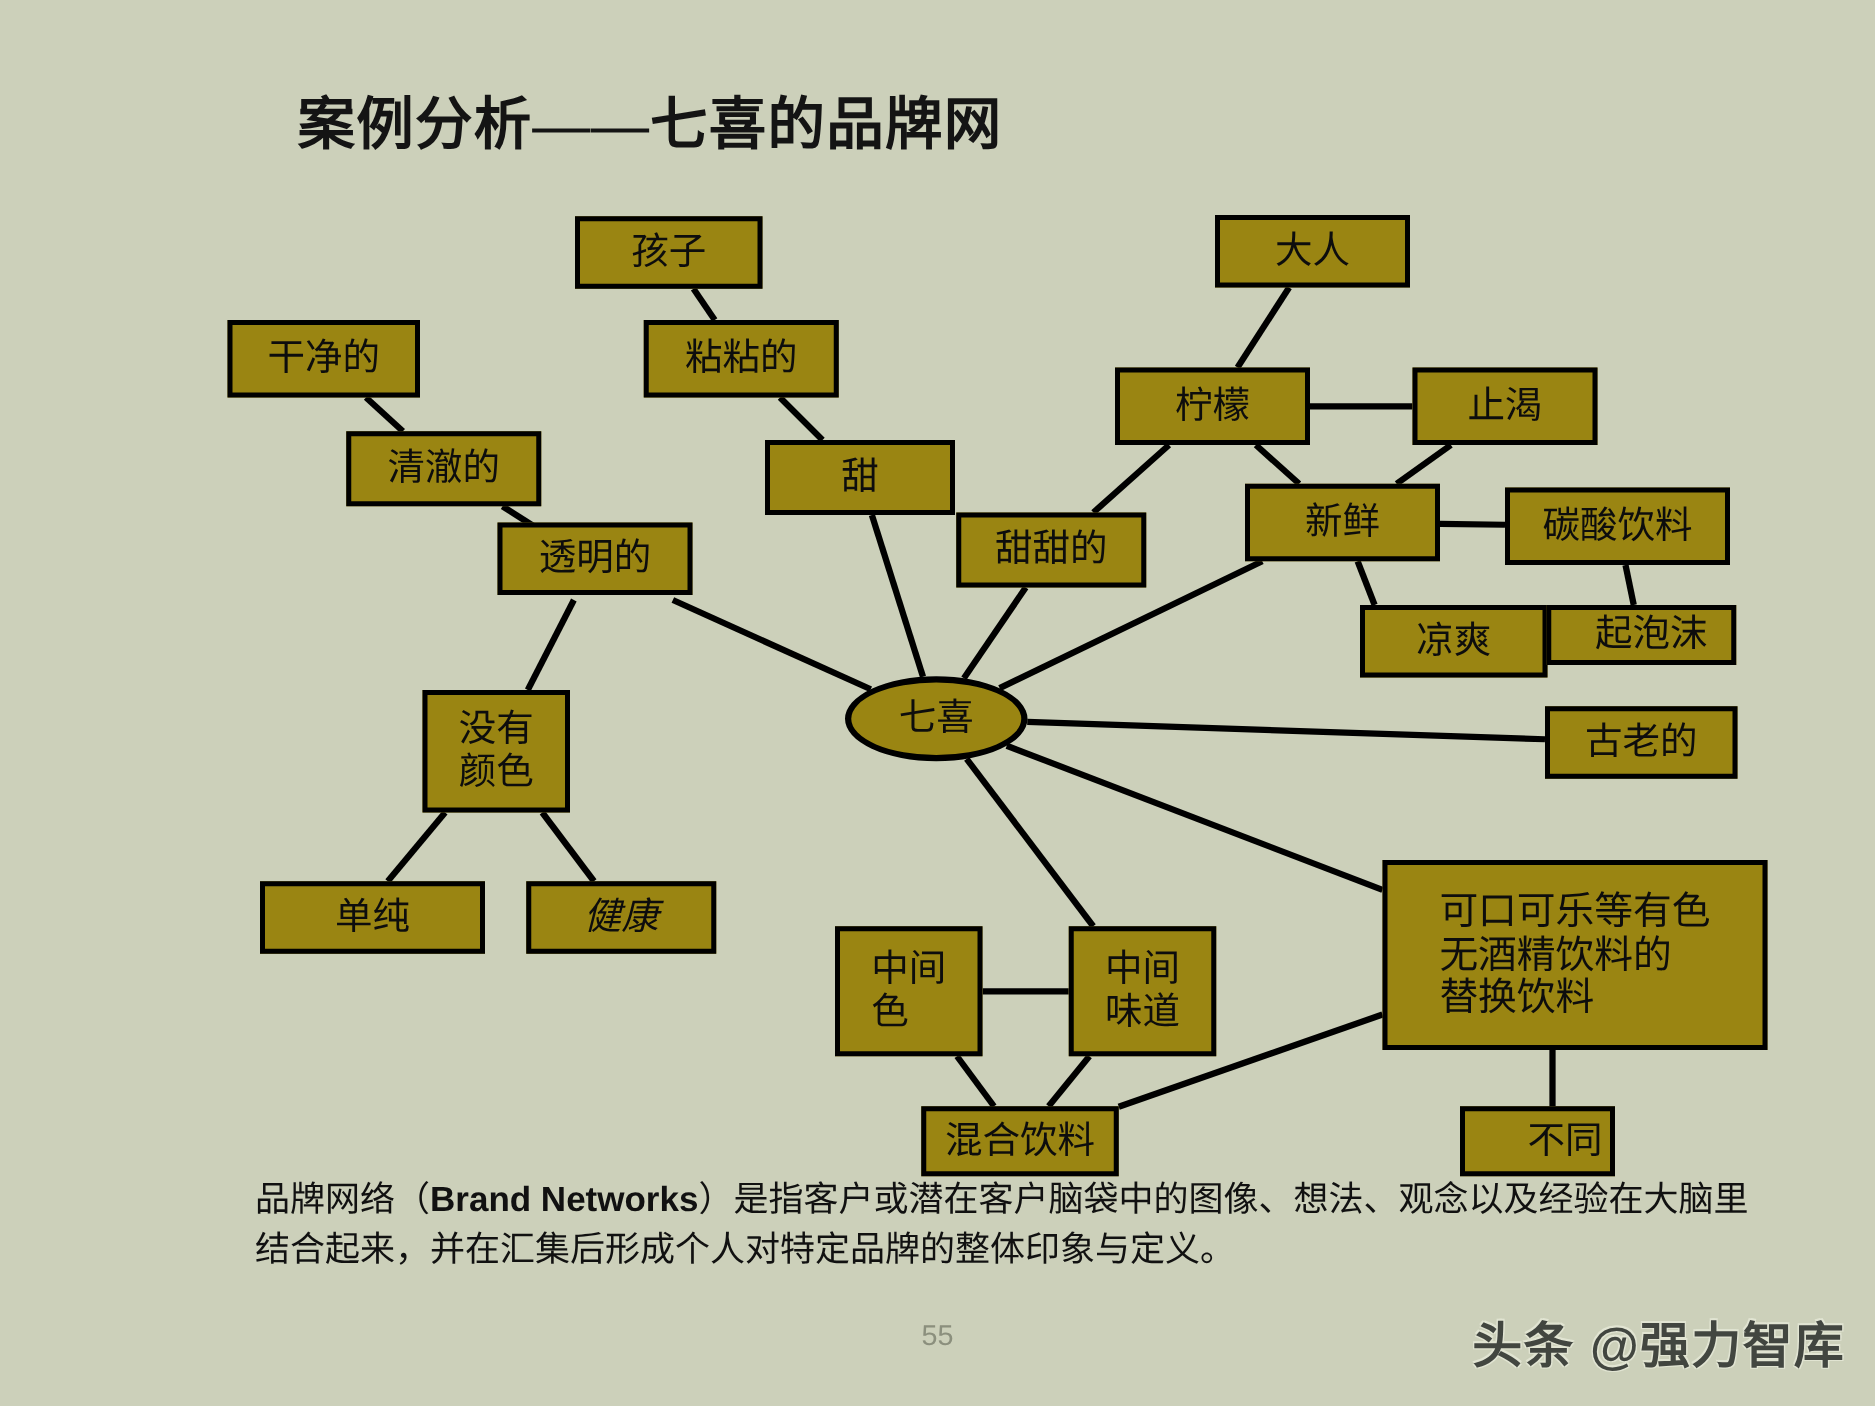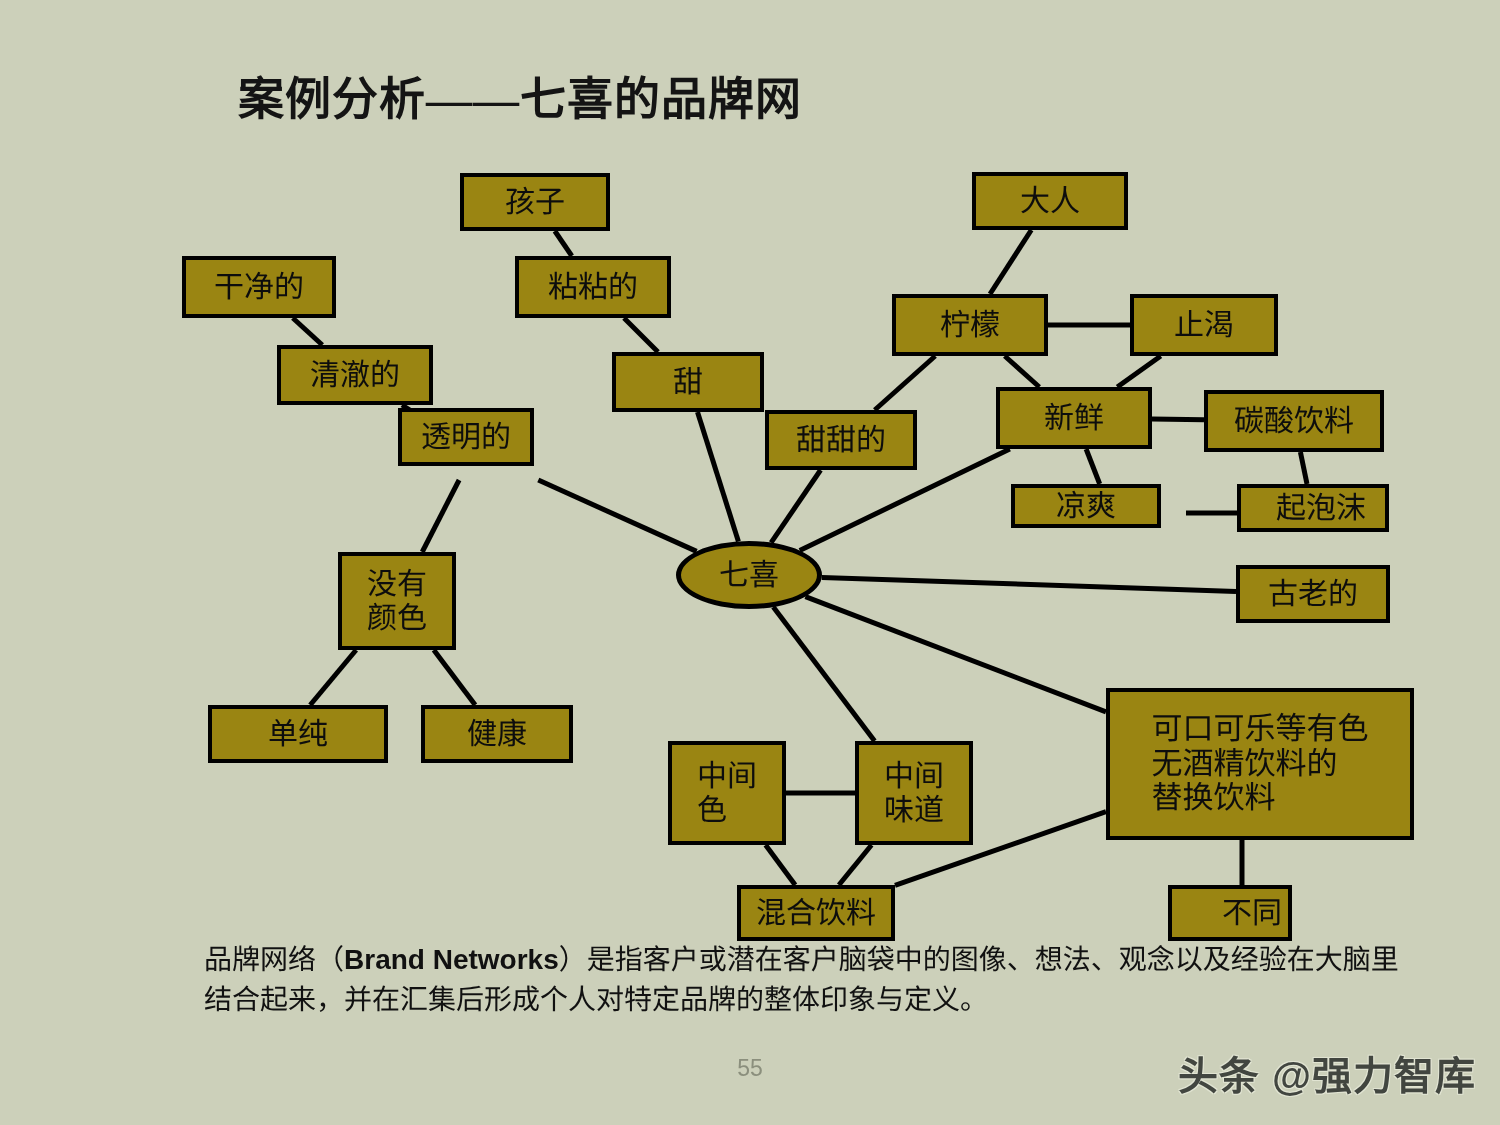--- a/index.html
+++ b/index.html
@@ -156,28 +156,28 @@
       <div class="node" style="left: 972px; top: 172px; width: 156px; height: 58px; background: rgb(154, 133, 18); border-color: rgb(0, 0, 0);"><span>大人</span></div>
       <div class="node" style="left: 182px; top: 256px; width: 154px; height: 62px; background: rgb(154, 133, 18); border-color: rgb(0, 0, 0);"><span>干净的</span></div>
       <div class="node" style="left: 515px; top: 256px; width: 156px; height: 62px; background: rgb(154, 133, 18); border-color: rgb(0, 0, 0);"><span>粘粘的</span></div>
       <div class="node" style="left: 892px; top: 294px; width: 156px; height: 62px; background: rgb(154, 133, 18); border-color: rgb(0, 0, 0);"><span>柠檬</span></div>
       <div class="node" style="left: 1130px; top: 294px; width: 148px; height: 62px; background: rgb(154, 133, 18); border-color: rgb(0, 0, 0);"><span>止渴</span></div>
       <div class="node" style="left: 277px; top: 345px; width: 156px; height: 60px; background: rgb(154, 133, 18); border-color: rgb(0, 0, 0);"><span>清澈的</span></div>
       <div class="node" style="left: 612px; top: 352px; width: 152px; height: 60px; background: rgb(154, 133, 18); border-color: rgb(0, 0, 0);"><span>甜</span></div>
       <div class="node" style="left: 996px; top: 387px; width: 156px; height: 62px; background: rgb(154, 133, 18); border-color: rgb(0, 0, 0);"><span>新鲜</span></div>
       <div class="node" style="left: 1204px; top: 390px; width: 180px; height: 62px; background: rgb(154, 133, 18); border-color: rgb(0, 0, 0);"><span>碳酸饮料</span></div>
       <div class="node" style="left: 765px; top: 410px; width: 152px; height: 60px; background: rgb(154, 133, 18); border-color: rgb(0, 0, 0);"><span>甜甜的</span></div>
-      <div class="node" style="left: 398px; top: 408px; width: 136px; height: 58px; background: rgb(154, 133, 18); border-color: rgb(0, 0, 0);"><span>透明的</span></div>
-      <div class="node" style="left: 1011px; top: 484px; width: 150px; height: 44px; background: rgb(154, 133, 18); border-color: rgb(0, 0, 0);"><span>凉爽</span></div>
+      <div class="node" style="left: 398px; top: 418px; width: 156px; height: 58px; background: rgb(154, 133, 18); border-color: rgb(0, 0, 0);"><span>透明的</span></div>
+      <div class="node" style="left: 1088px; top: 484px; width: 150px; height: 58px; background: rgb(154, 133, 18); border-color: rgb(0, 0, 0);"><span>凉爽</span></div>
       <div class="node" style="left: 1237px; top: 484px; width: 152px; height: 48px; background: rgb(154, 133, 18); border-color: rgb(0, 0, 0); padding-left: 16px;"><span>起泡沫</span></div>
       <div class="node" style="left: 338px; top: 552px; width: 118px; height: 98px; background: rgb(154, 133, 18); border-color: rgb(0, 0, 0);"><span>没有
 颜色</span></div>
       <div class="node" style="left: 1236px; top: 565px; width: 154px; height: 58px; background: rgb(154, 133, 18); border-color: rgb(0, 0, 0);"><span>古老的</span></div>
       <div class="node" style="left: 208px; top: 705px; width: 180px; height: 58px; background: rgb(154, 133, 18); border-color: rgb(0, 0, 0);"><span>单纯</span></div>
-      <div class="node" style="left: 421px; top: 705px; width: 152px; height: 58px; background: rgb(154, 133, 18); border-color: rgb(0, 0, 0);"><span>健康</span></div>
+      <div class="node" style="left: 421px; top: 705px; width: 152px; height: 58px; background: rgb(154, 133, 18); border-color: rgb(0, 0, 0); font-style: italic;"><span>健康</span></div>
       <div class="node big" style="left: 1106px; top: 688px; width: 308px; height: 152px; background: rgb(154, 133, 18); border-color: rgb(0, 0, 0);"><span>可口可乐等有色
 无酒精饮料的
 替换饮料</span></div>
       <div class="node" style="left: 668px; top: 741px; width: 118px; height: 104px; background: rgb(154, 133, 18); border-color: rgb(0, 0, 0);"><span>中间
 色</span></div>
       <div class="node" style="left: 855px; top: 741px; width: 118px; height: 104px; background: rgb(154, 133, 18); border-color: rgb(0, 0, 0);"><span>中间
 味道</span></div>
       <div class="node" style="left: 737px; top: 885px; width: 158px; height: 56px; background: rgb(154, 133, 18); border-color: rgb(0, 0, 0);"><span>混合饮料</span></div>
       <div class="node" style="left: 1168px; top: 885px; width: 124px; height: 56px; background: rgb(154, 133, 18); border-color: rgb(0, 0, 0); padding-left: 44px;"><span>不同</span></div>
     </div>

